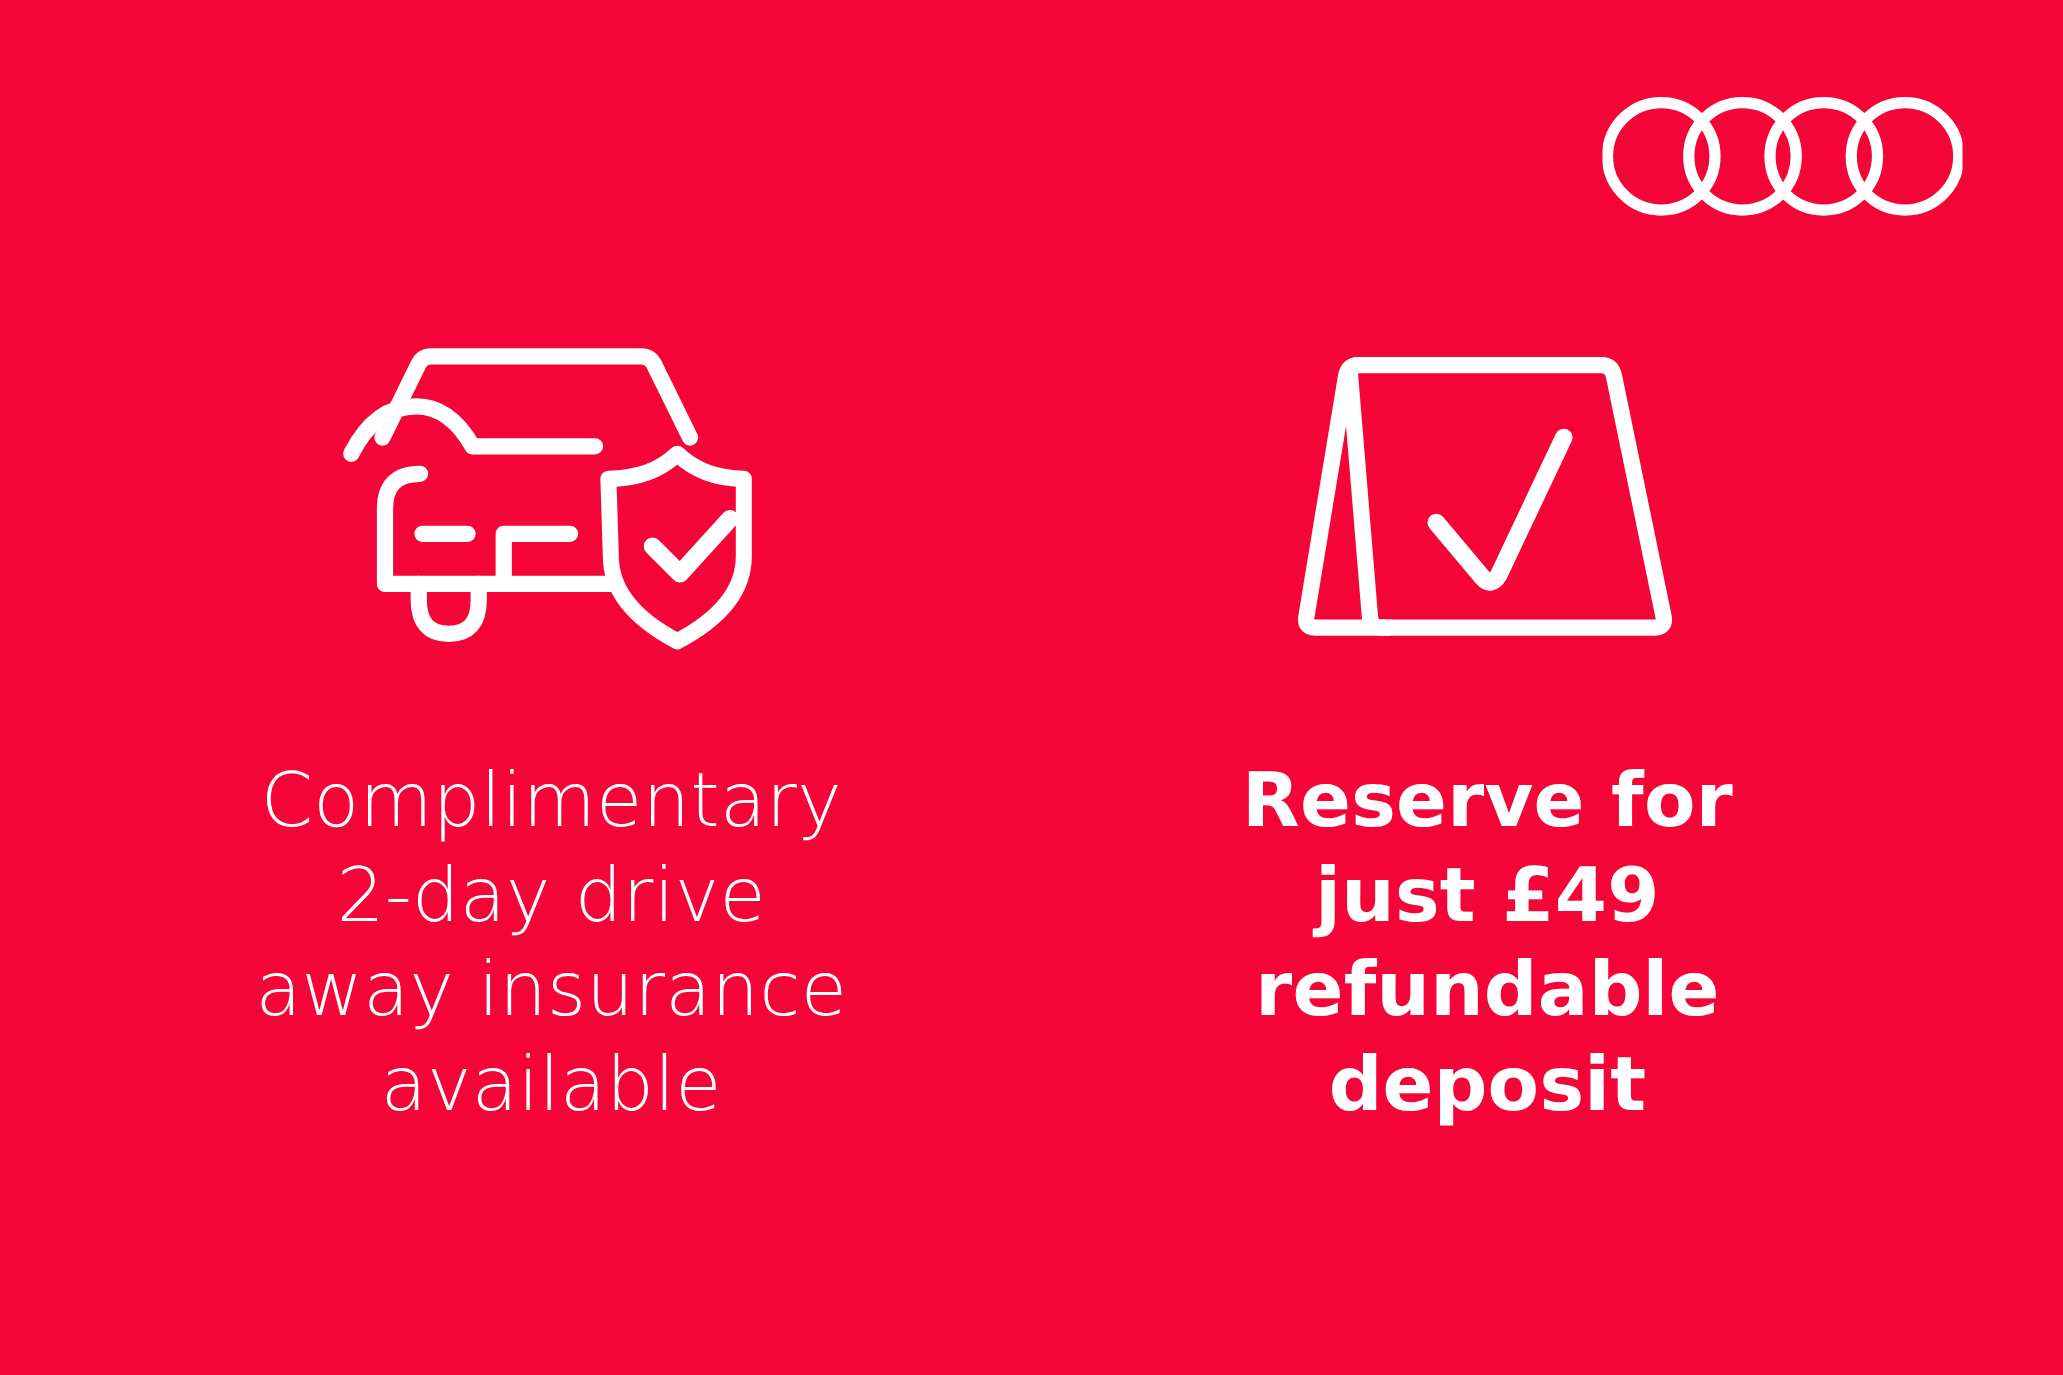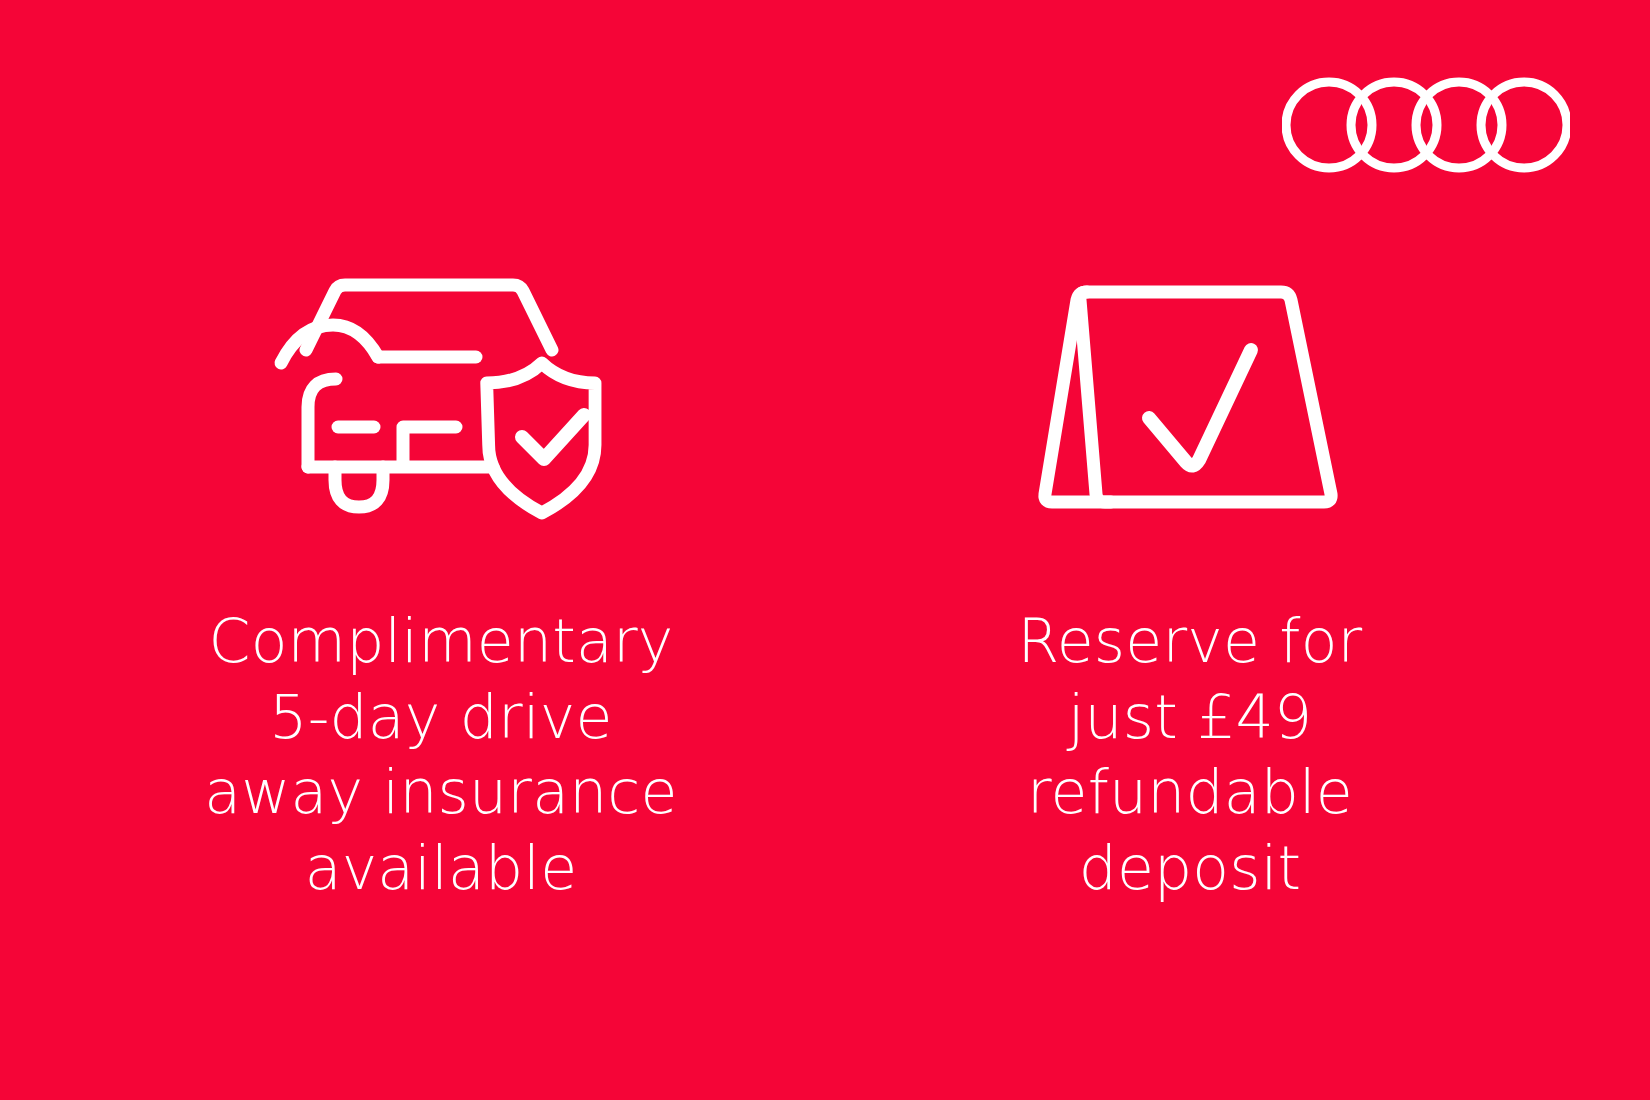--- a/index.html
+++ b/index.html
@@ -54,21 +54,21 @@
     margin-top: 64px;
     text-align: center;
     color: #ffffff;
     font-size: 60px;
     line-height: 1.26;
     font-weight: 300;
     letter-spacing: 0.2px;
     white-space: pre-line;
   }
   #insurance-caption { width: 620px; margin-left: 2px; }
-  #deposit-caption   { width: 460px; margin-left: 20px; }
+  #deposit-caption   { width: 460px; margin-left: 20px; font-weight: bold; }
 </style>
 </head>
 <body>
 
 <div id="stage" style="background: rgb(245, 5, 55);">
 
   <div id="audi-logo">
     <svg viewBox="0 0 288 106" xmlns="http://www.w3.org/2000/svg" fill="none" stroke="#ffffff" stroke-width="9">
       <circle cx="47" cy="53" r="43"></circle>
       <circle cx="112" cy="53" r="43"></circle>
@@ -99,21 +99,21 @@
         <path d="M57 192 L57 205 Q57 232 81 232 Q105 232 105 205 L105 192"></path>
 
         <path d="M220 108 Q255 108 276 88 Q297 108 330 108
                  L330 170 Q330 210 276 238 Q222 210 222 170 Z" transform="translate(-8,0) scale(0.985,1)"></path>
 
         <path d="M244 162 L266 184 L306 140" stroke-width="14"></path>
       </svg>
     </div>
 
     <div class="caption" id="insurance-caption" style="color: rgb(255, 255, 255);">Complimentary
-5-day drive
+2-day drive
 away insurance
 available</div>
   </div>
 
   <div class="column" id="column-deposit">
 
     <div class="icon-wrap" id="deposit-icon-wrap">
       <svg width="300" height="238" viewBox="0 0 300 238" xmlns="http://www.w3.org/2000/svg" fill="none" stroke="#ffffff" stroke-width="13" stroke-linecap="round" stroke-linejoin="round">
 
         <path d="M48 16 Q40 16 38 24 L6 218 Q5 226 13 226 L72 226"></path>

